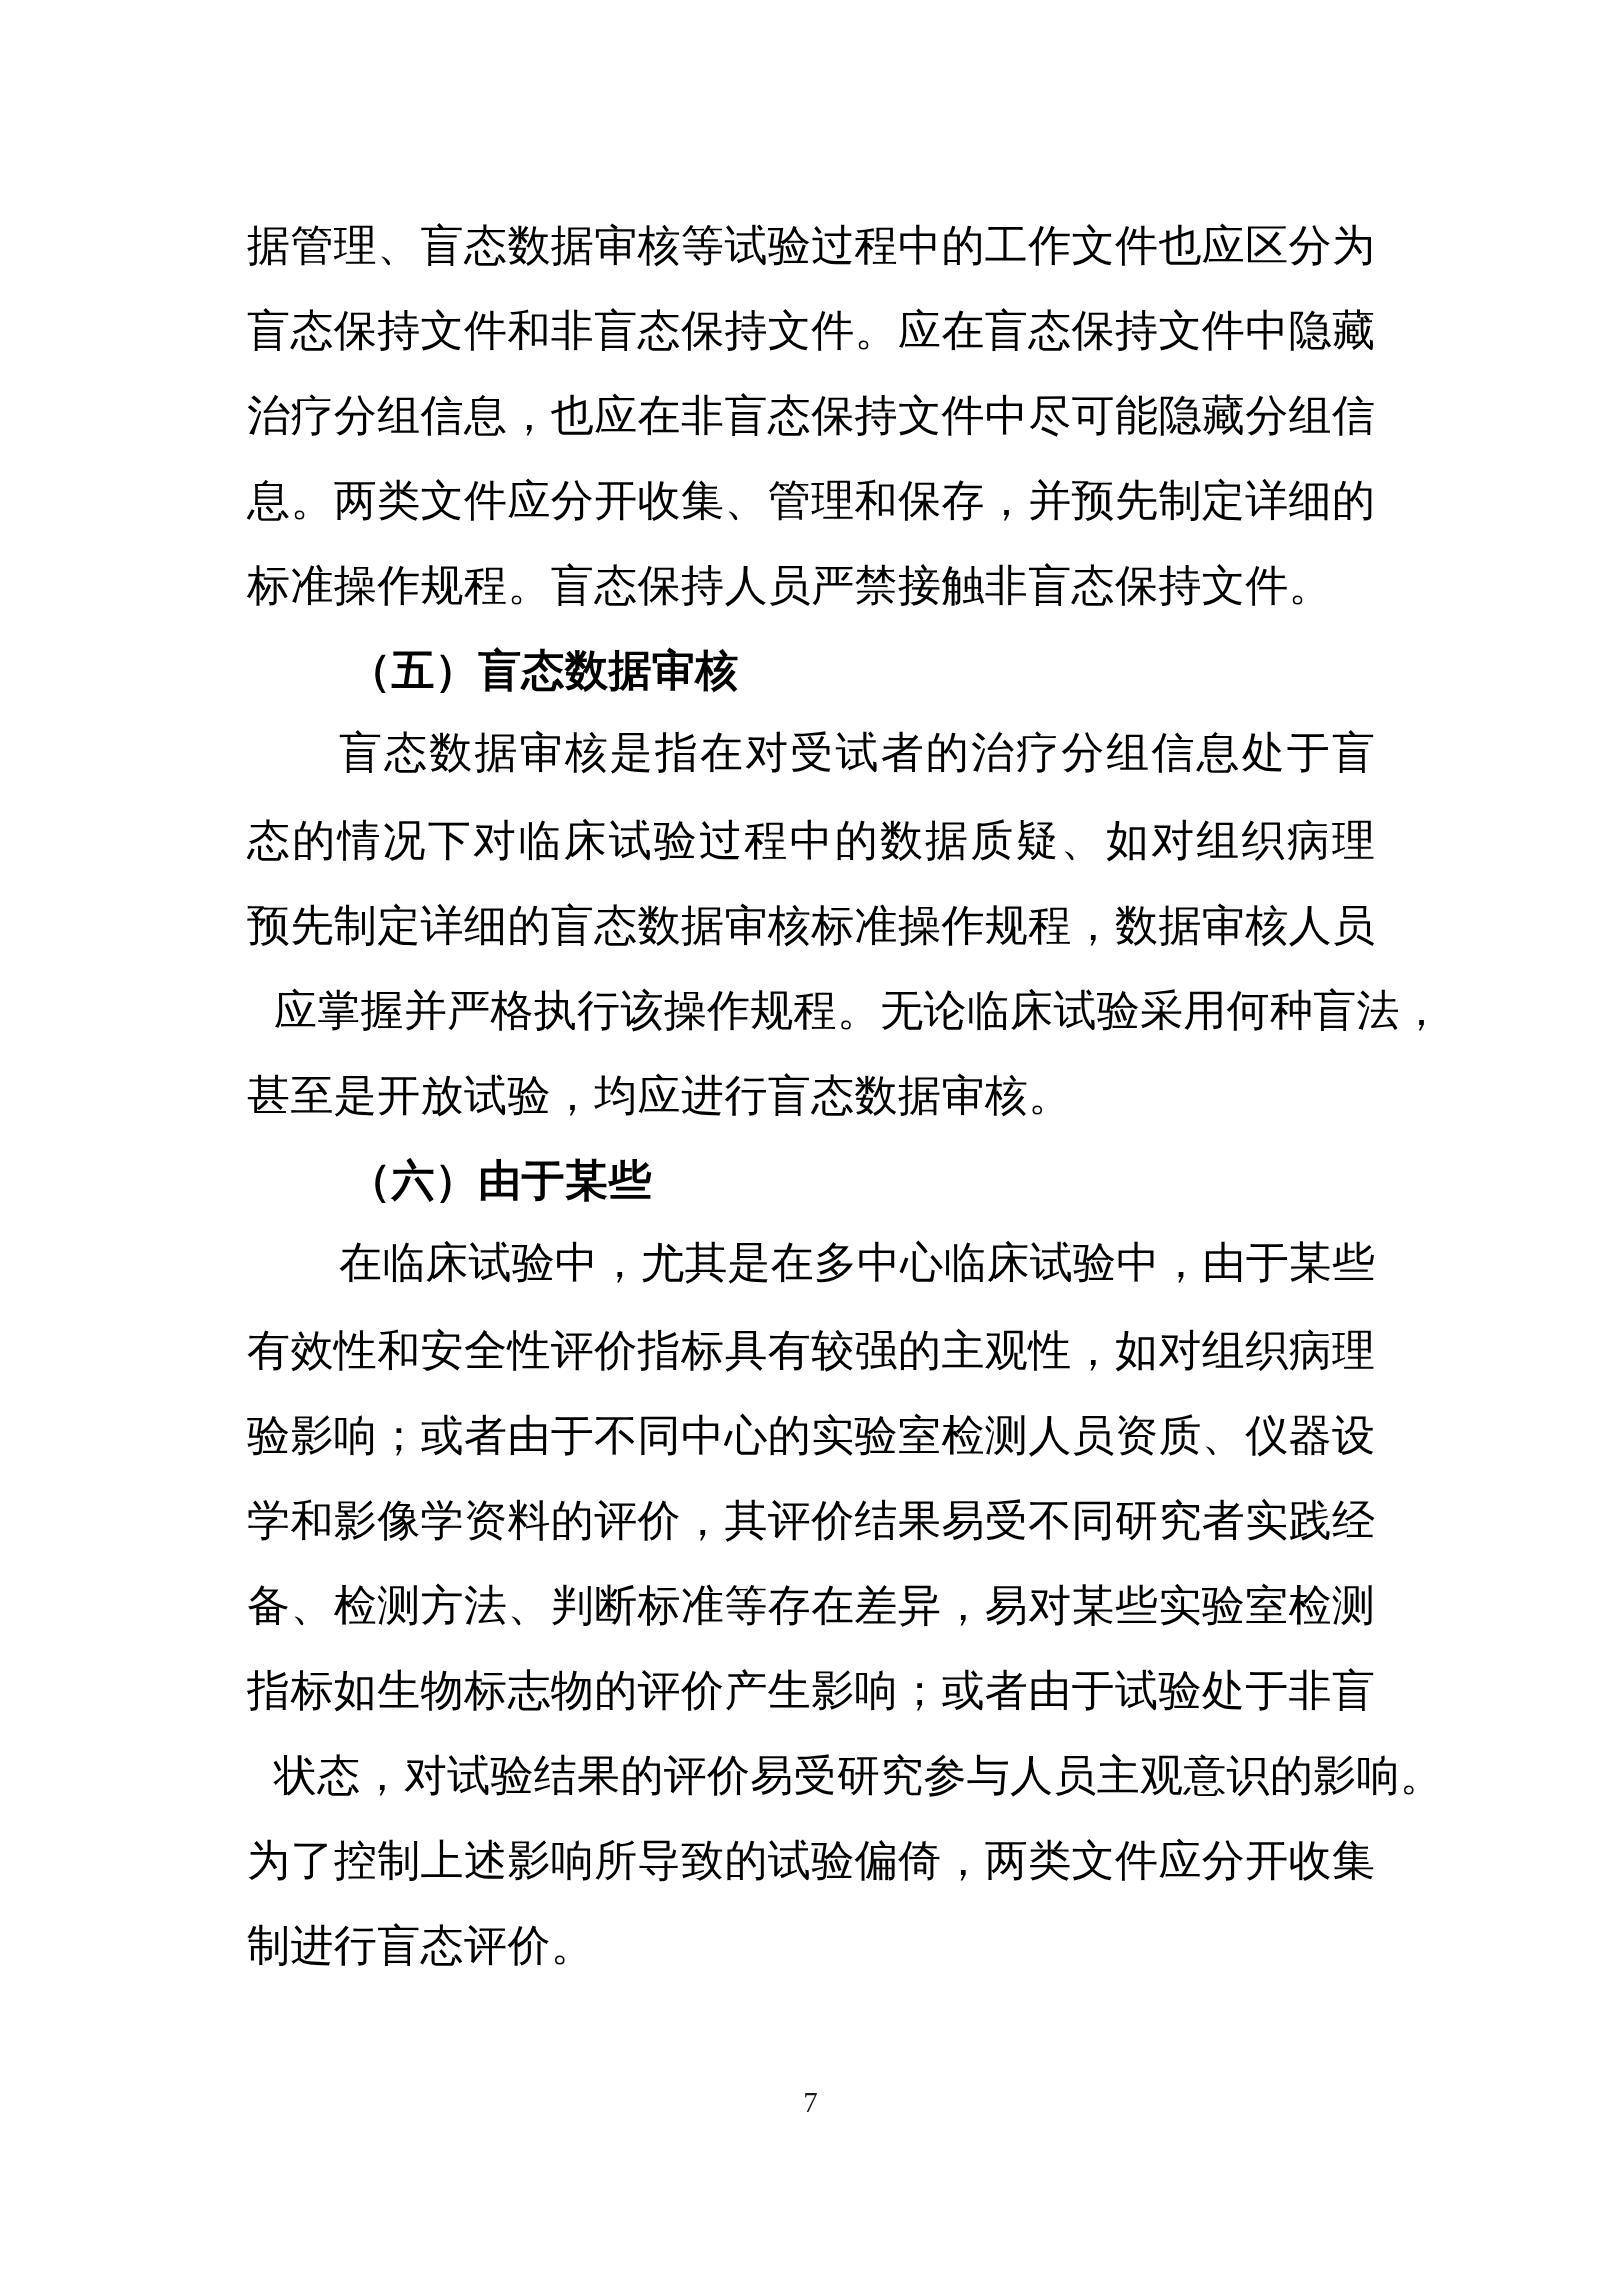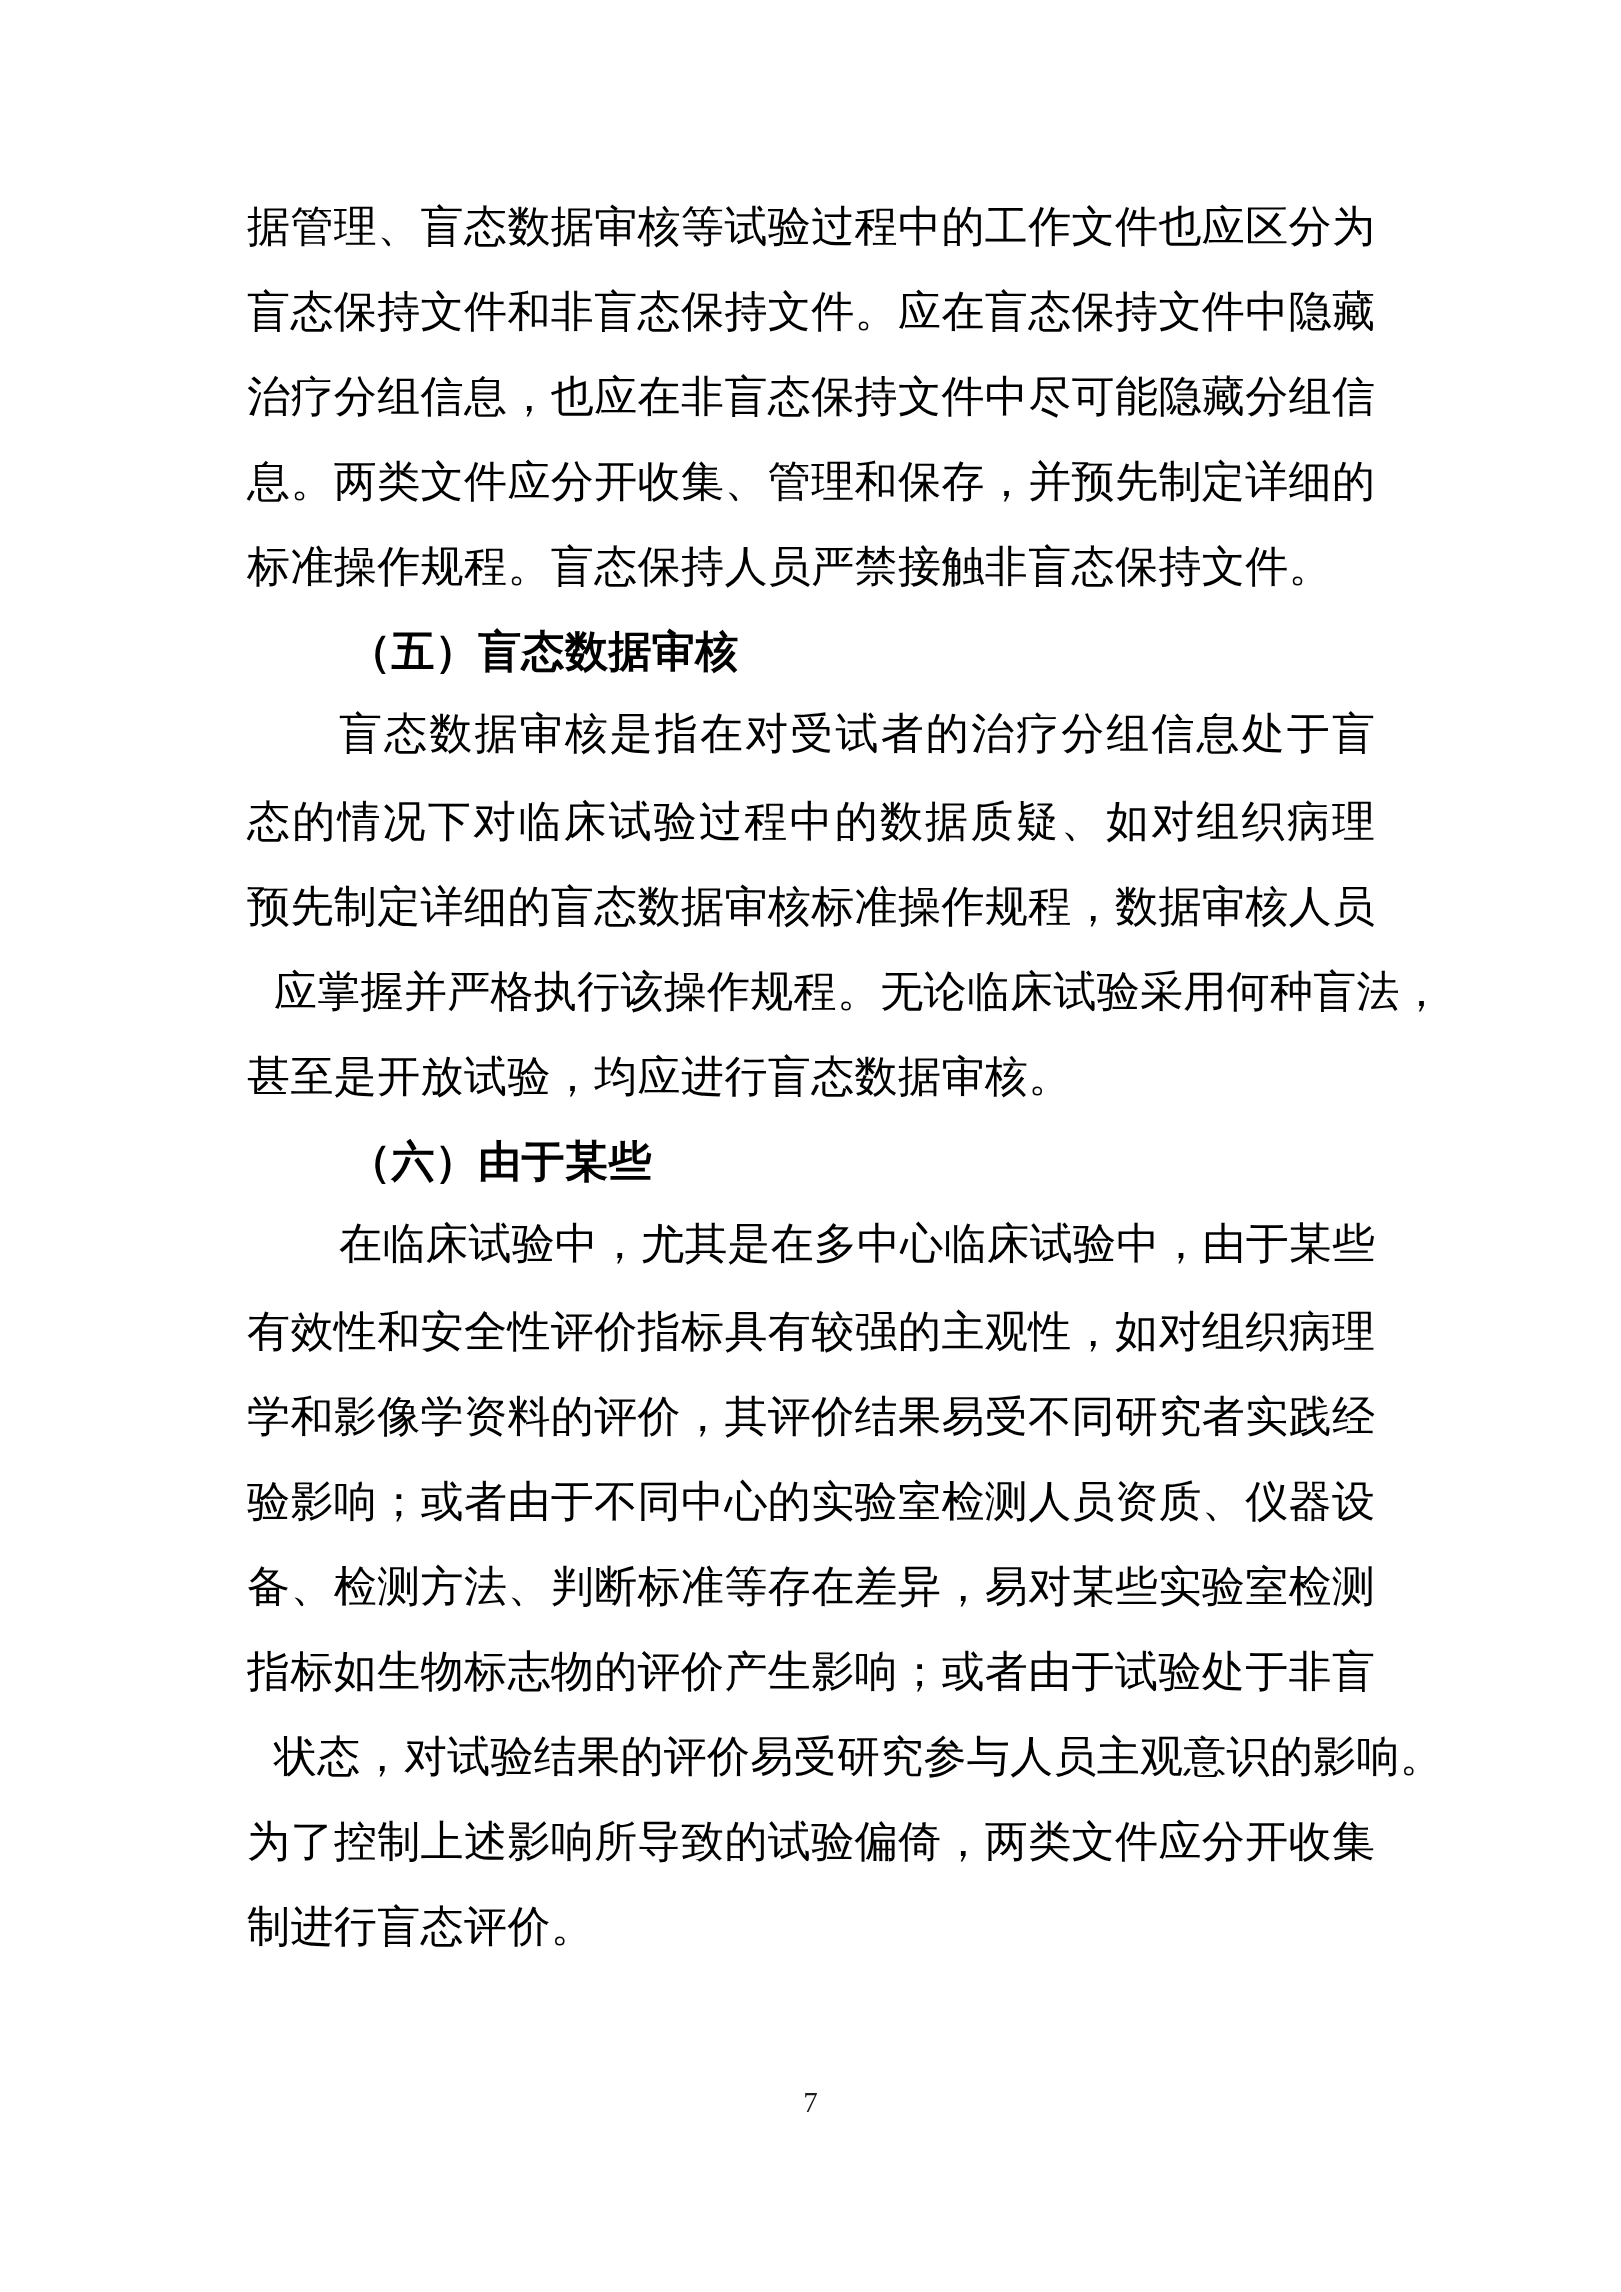--- a/index.html
+++ b/index.html
@@ -16,21 +16,21 @@
     color: #000000;
   }
   .page {
     position: absolute;
     inset: 0;
     background: #ffffff;
   }
   .content {
     position: absolute;
     left: 247px;
-    top: 184px;
+    top: 203px;
     width: 1128px;
   }
   .ln {
     margin: 0;
     padding: 0;
     font-size: 43px;
     line-height: 85px;
     font-weight: 400;
     text-align: left;
   }
@@ -84,22 +84,22 @@
     <p class="ln nat">标准操作规程。盲态保持人员严禁接触非盲态保持文件。</p>
     <p class="ln heading hind">（五）盲态数据审核</p>
     <p class="ln jf ind">盲态数据审核是指在对受试者的治疗分组信息处于盲</p>
     <p class="ln jf">态的情况下对临床试验过程中的数据质疑、如对组织病理</p>
     <p class="ln jf">预先制定详细的盲态数据审核标准操作规程，数据审核人员</p>
     <p class="ln of">应掌握并严格执行该操作规程。无论临床试验采用何种盲法，</p>
     <p class="ln nat">甚至是开放试验，均应进行盲态数据审核。</p>
     <p class="ln heading hind">（六）由于某些</p>
     <p class="ln jf ind">在临床试验中，尤其是在多中心临床试验中，由于某些</p>
     <p class="ln jf">有效性和安全性评价指标具有较强的主观性，如对组织病理</p>
+    <p class="ln jf">验影响；或者由于不同中心的实验室检测人员资质、仪器设</p>
     <p class="ln jf">学和影像学资料的评价，其评价结果易受不同研究者实践经</p>
-    <p class="ln jf">验影响；或者由于不同中心的实验室检测人员资质、仪器设</p>
     <p class="ln jf">备、检测方法、判断标准等存在差异，易对某些实验室检测</p>
     <p class="ln jf">指标如生物标志物的评价产生影响；或者由于试验处于非盲</p>
     <p class="ln of">状态，对试验结果的评价易受研究参与人员主观意识的影响。</p>
     <p class="ln jf">为了控制上述影响所导致的试验偏倚，两类文件应分开收集</p>
     <p class="ln nat">制进行盲态评价。</p>
   </main>
 
   <div class="pageno">7</div>
 </div>
 

